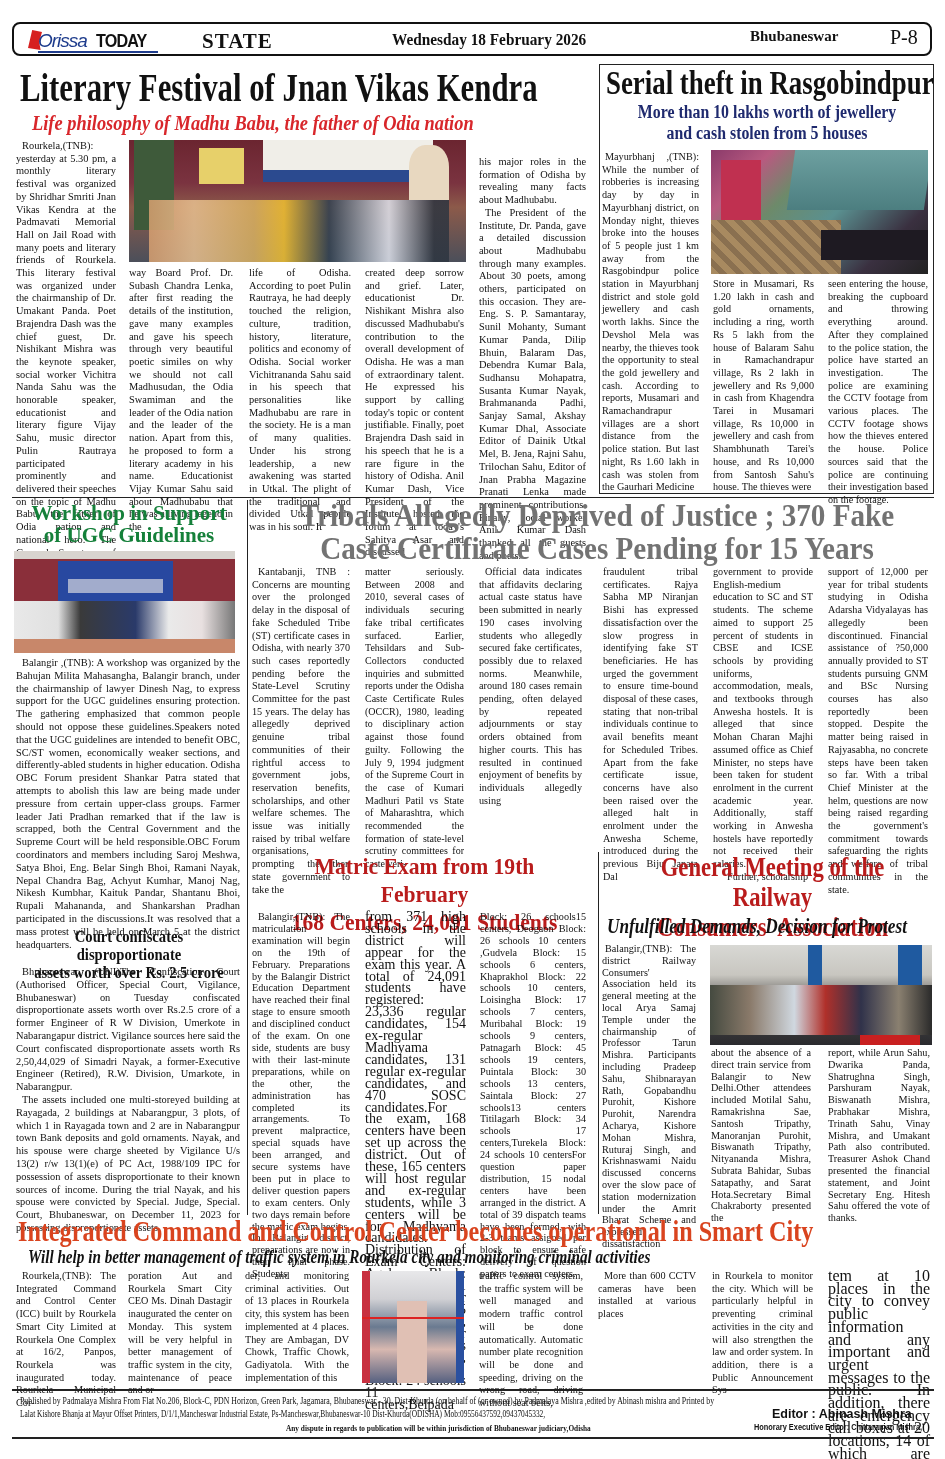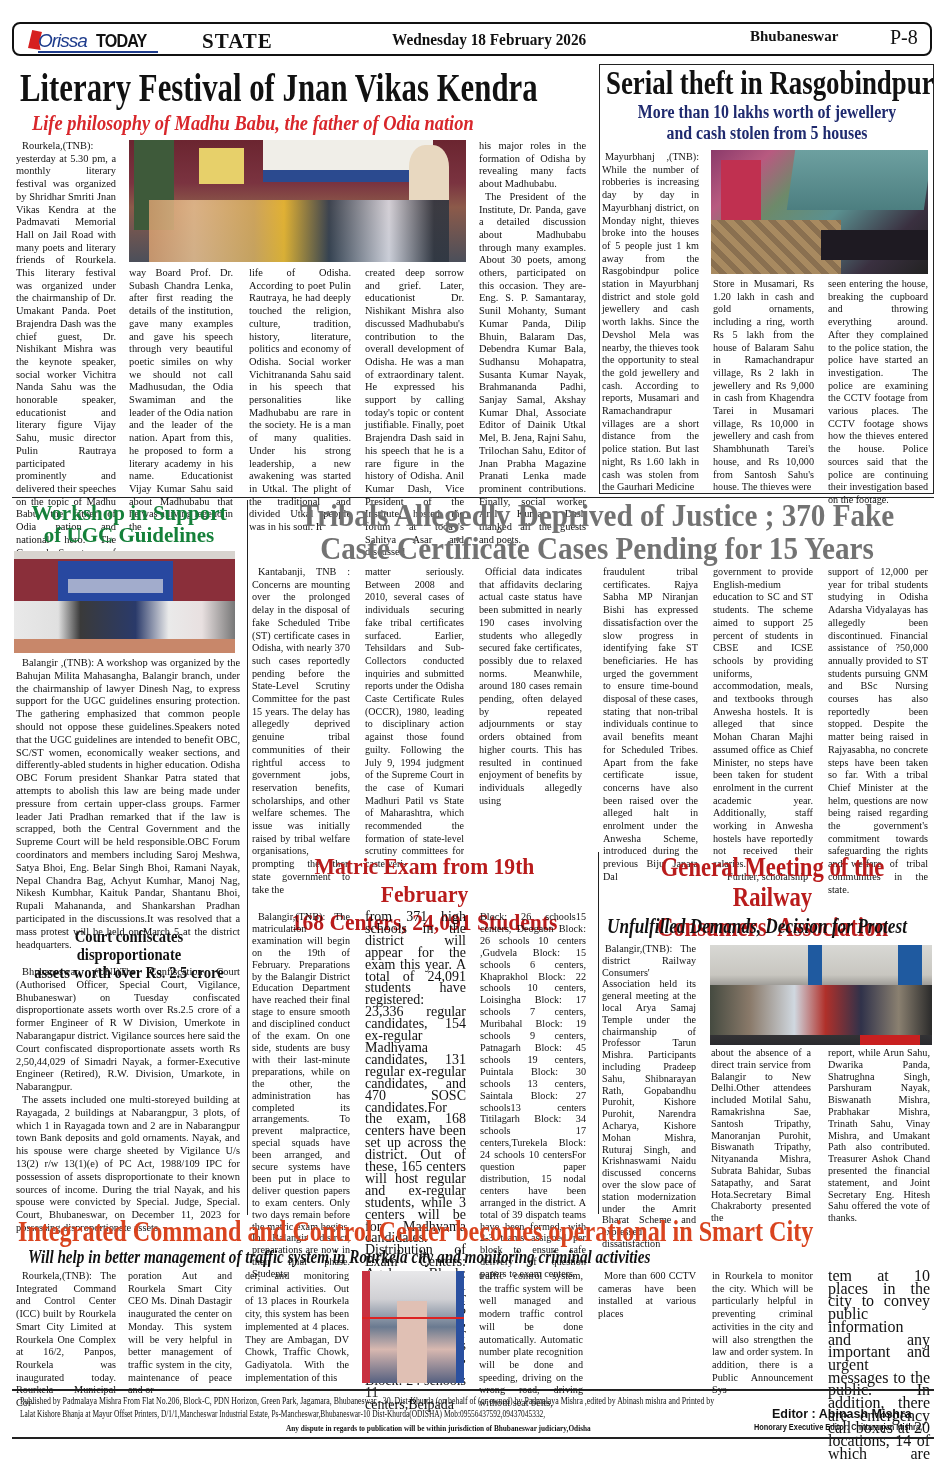--- a/index.html
+++ b/index.html
@@ -57,21 +57,21 @@
 </div>
 <div class="col" style="left:129px;top:267px;width:104px;">
   <p style="text-indent:0">way Board Prof. Dr. Subash Chandra Lenka, after first reading the details of the institution, gave many examples and gave his speech through very beautiful poetic similes on why we should not call Madhusudan, the Odia Swamiman and the leader of the Odia nation and the leader of the nation. Apart from this, he proposed to form a literary academy in his name. Educationist Vijay Kumar Sahu said about Madhubabu that he was a living legend in the</p>
 </div>
 <div class="col" style="left:249px;top:267px;width:102px;">
   <p style="text-indent:0">life of Odisha. According to poet Pulin Rautraya, he had deeply touched the religion, culture, tradition, history, literature, politics and economy of Odisha. Social worker Vichitrananda Sahu said in his speech that personalities like Madhubabu are rare in the society. He is a man of many qualities. Under his strong leadership, a new awakening was started in Utkal. The plight of the traditional and divided Utkal people was in his soul. It</p>
 </div>
 <div class="col" style="left:365px;top:267px;width:99px;">
   <p style="text-indent:0">created deep sorrow and grief. Later, educationist Dr. Nishikant Mishra also discussed Madhubabu's contribution to the overall development of Odisha. He was a man of extraordinary talent. He expressed his support by calling today's topic or content justifiable. Finally, poet Brajendra Dash said in his speech that he is a rare figure in the history of Odisha. Anil Kumar Dash, Vice President of the Institute, hosted the forum at today's Sahitya Asar and discussed</p>
 </div>
-<div class="col" style="left:479px;top:140px;width:107px;">
+<div class="col" style="left:479px;top:156px;width:107px;">
   <p style="text-indent:0">his major roles in the formation of Odisha by revealing many facts about Madhubabu.</p>
   <p>The President of the Institute, Dr. Panda, gave a detailed discussion about Madhubabu through many examples. About 30 poets, among others, participated on this occasion. They are- Eng. S. P. Samantaray, Sunil Mohanty, Sumant Kumar Panda, Dilip Bhuin, Balaram Das, Debendra Kumar Bala, Sudhansu Mohapatra, Susanta Kumar Nayak, Brahmananda Padhi, Sanjay Samal, Akshay Kumar Dhal, Associate Editor of Dainik Utkal Mel, B. Jena, Rajni Sahu, Trilochan Sahu, Editor of Jnan Prabha Magazine Pranati Lenka made prominent contributions. Finally, social worker Anil Kumar Dash thanked all the guests and poets.</p>
 </div>
 
 <div class="box" style="left:599px;top:64px;width:335px;height:430px;"></div>
 <div class="abs h-big" style="left:606px;top:64px;font-size:34px;transform:scaleX(.79);">Serial theft in Rasgobindpur</div>
 <div class="abs" style="left:600px;top:102px;width:334px;text-align:center;font-size:18px;font-weight:bold;color:#1f2a6e;line-height:21px;">
   <div style="transform:scaleX(.88);">More than 10 lakhs worth of jewellery</div>
   <div style="transform:scaleX(.88);">and cash stolen from 5 houses</div>
 </div>

